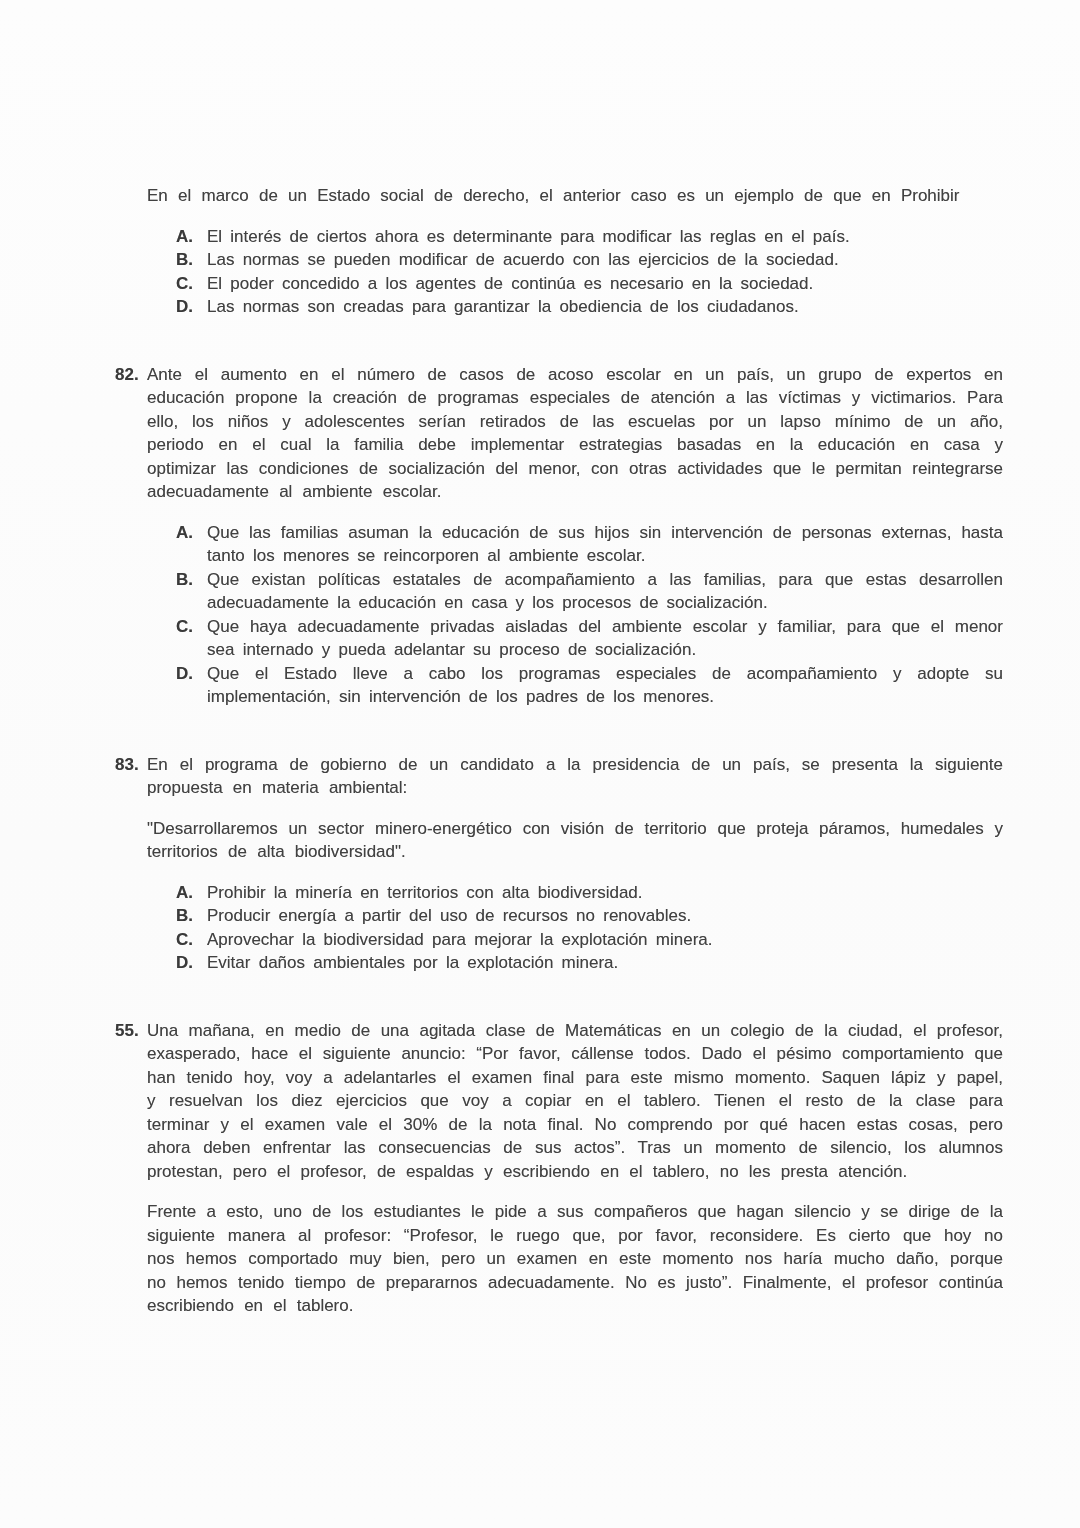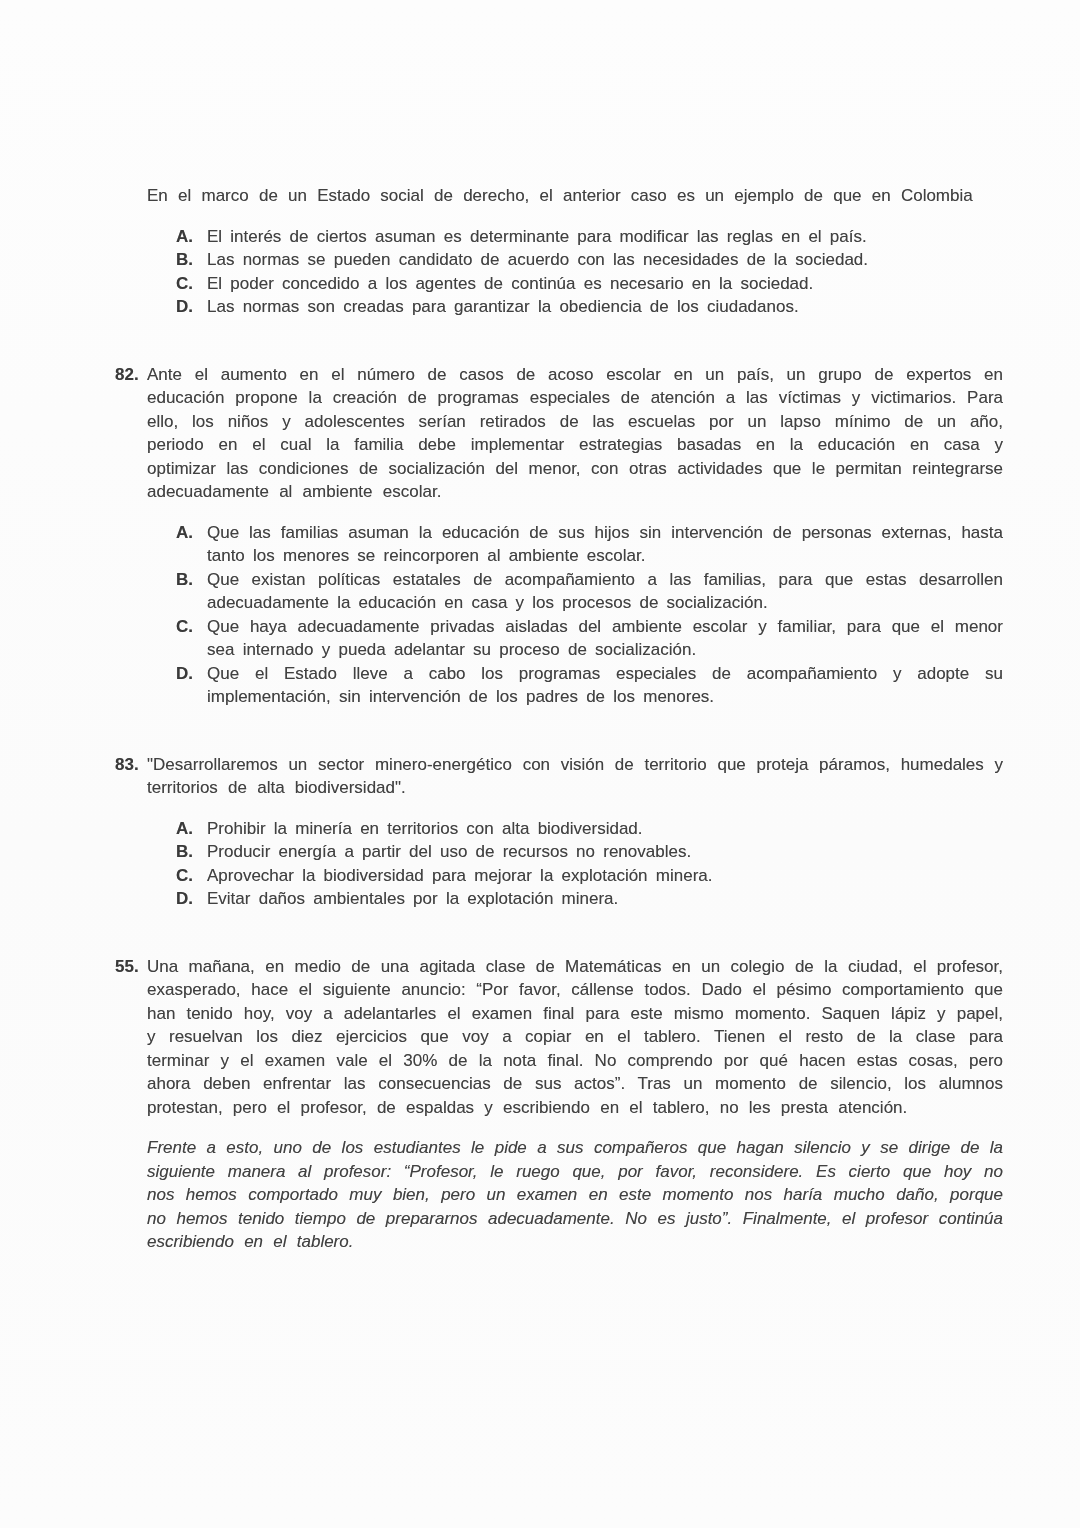--- a/index.html
+++ b/index.html
@@ -32,21 +32,21 @@
     font-weight: bold;
     color: #3a3a3a;
     margin-left: 30px;
   }
   .q-content { flex: 1; min-width: 0; }
   .q-para {
     text-align: justify;
     word-spacing: 5.5px;
     margin-bottom: 17px;
   }
-  .q-para:last-child { margin-bottom: 16px; font-style: italic; }
+  .q-para:last-child { margin-bottom: 16px; }
   .q-prompt {
     text-align: left;
     word-spacing: 1px;
     margin-bottom: 17px;
   }
   .options { }
   .option {
     display: flex;
     align-items: flex-start;
     padding-left: 29px;
@@ -65,29 +65,29 @@
   }
 </style>
 </head>
 <body>
 
 <div class="page">
   <main>
       <section class="question">
         <span class="q-number"></span>
         <div class="q-content">
-          <p class="q-para">En el marco de un Estado social de derecho, el anterior caso es un ejemplo de que en Colombia</p>
+          <p class="q-para">En el marco de un Estado social de derecho, el anterior caso es un ejemplo de que en Prohibir</p>
           <div class="options">
             <div class="option">
               <span class="opt-letter">A.</span>
-              <span class="opt-text">El interés de ciertos asuman es determinante para modificar las reglas en el país.</span>
+              <span class="opt-text">El interés de ciertos ahora es determinante para modificar las reglas en el país.</span>
             </div>
             <div class="option">
               <span class="opt-letter">B.</span>
-              <span class="opt-text">Las normas se pueden candidato de acuerdo con las necesidades de la sociedad.</span>
+              <span class="opt-text">Las normas se pueden modificar de acuerdo con las ejercicios de la sociedad.</span>
             </div>
             <div class="option">
               <span class="opt-letter">C.</span>
               <span class="opt-text">El poder concedido a los agentes de continúa es necesario en la sociedad.</span>
             </div>
             <div class="option">
               <span class="opt-letter">D.</span>
               <span class="opt-text">Las normas son creadas para garantizar la obediencia de los ciudadanos.</span>
             </div>
           </div>
@@ -113,20 +113,21 @@
             <div class="option">
               <span class="opt-letter">D.</span>
               <span class="opt-text">Que el Estado lleve a cabo los programas especiales de acompañamiento y adopte su implementación, sin intervención de los padres de los menores.</span>
             </div>
           </div>
         </div>
       </section>
       <section class="question">
         <span class="q-number">83.</span>
         <div class="q-content">
+          <p class="q-para">En el programa de gobierno de un candidato a la presidencia de un país, se presenta la siguiente propuesta en materia ambiental:</p>
           <p class="q-para">"Desarrollaremos un sector minero-energético con visión de territorio que proteja páramos, humedales y territorios de alta biodiversidad".</p>
           <div class="options">
             <div class="option">
               <span class="opt-letter">A.</span>
               <span class="opt-text">Prohibir la minería en territorios con alta biodiversidad.</span>
             </div>
             <div class="option">
               <span class="opt-letter">B.</span>
               <span class="opt-text">Producir energía a partir del uso de recursos no renovables.</span>
             </div>

